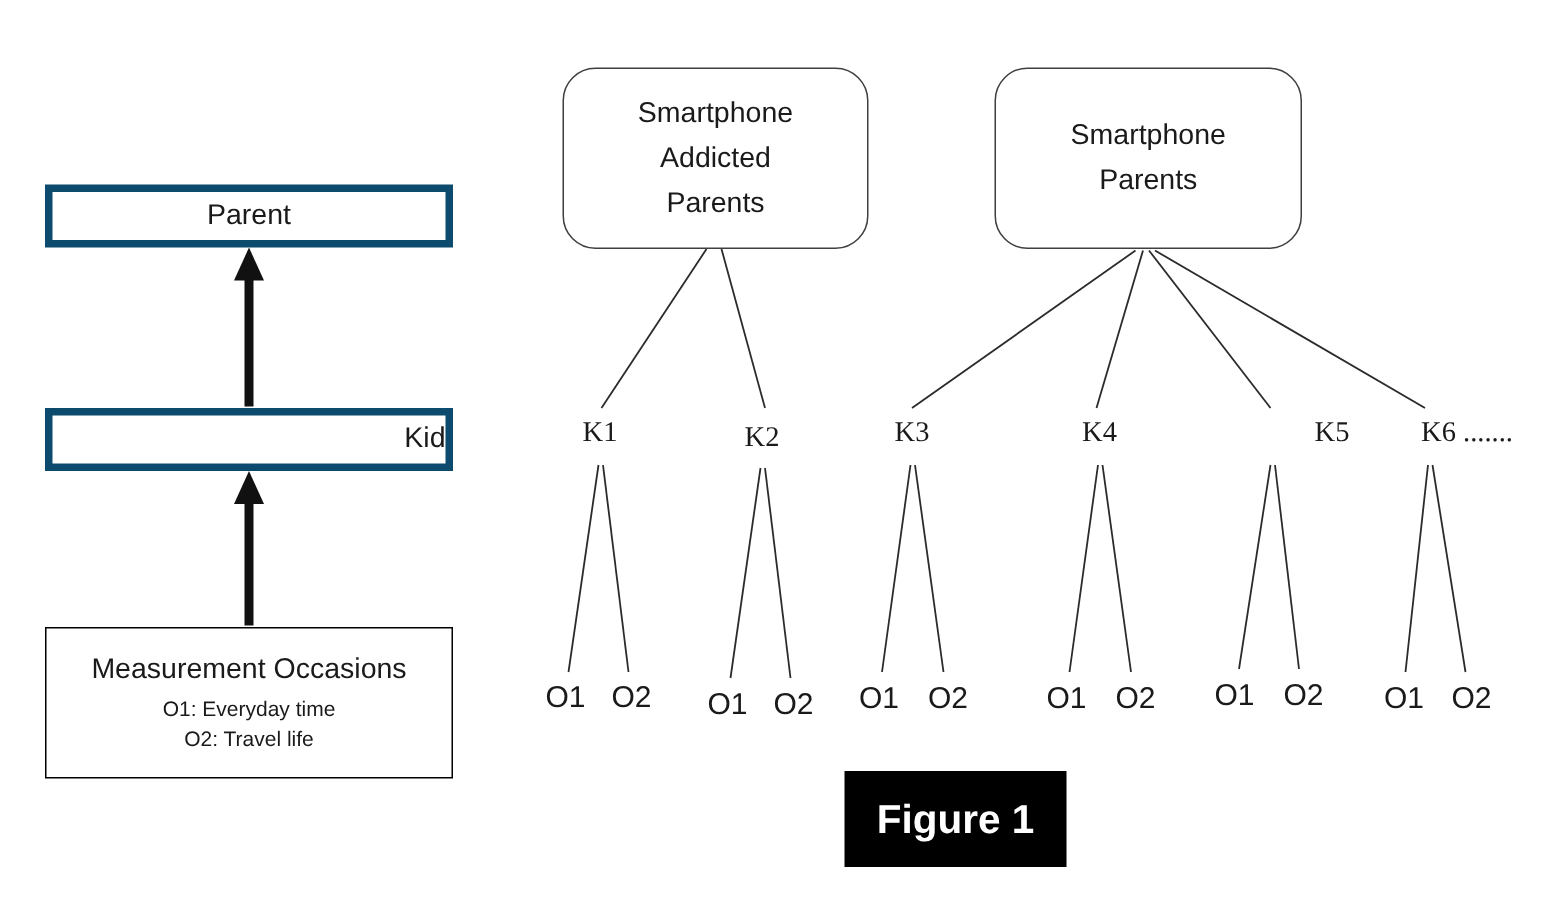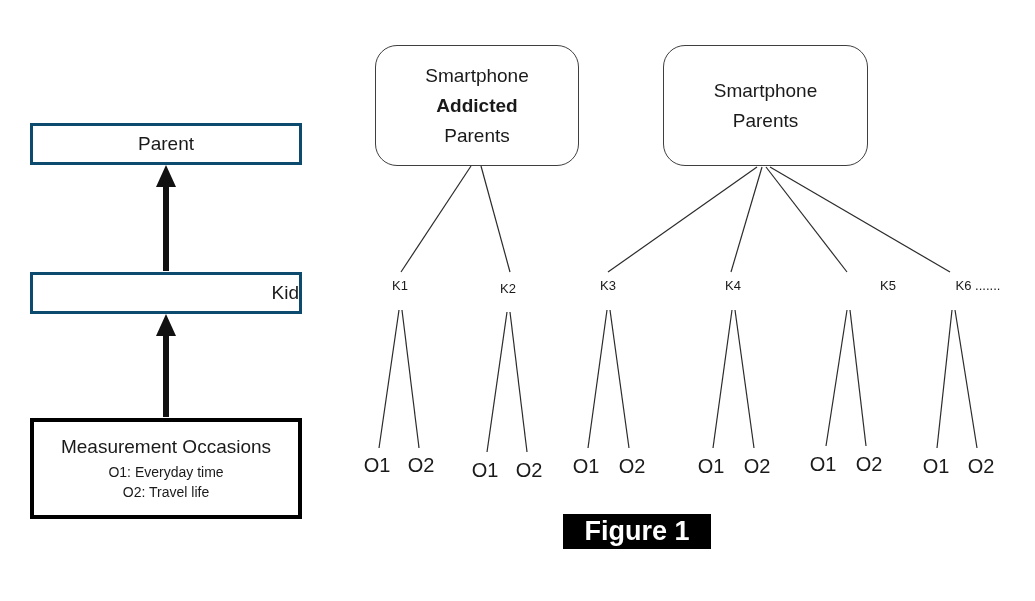--- a/index.html
+++ b/index.html
@@ -15,32 +15,32 @@
   }
 
   svg.connectors {
     position:absolute;
     left:0; top:0;
     width:1035px; height:601px;
   }
 
   .rect-box {
     position:absolute;
-    border:3px solid #0c4a6e;
+    border:5px solid #0c4a6e;
     background:#ffffff;
     display:flex;
     align-items:center;
     justify-content:center;
     text-align:center;
     font-size:19px;
   }
 
   .measure-box {
     position:absolute;
-    border:4px solid #000000;
+    border:1px solid #000000;
     background:#ffffff;
     display:flex;
     flex-direction:column;
     align-items:center;
     justify-content:center;
     text-align:center;
   }
   .measure-title { font-size:19px; margin-bottom:4px; }
   .measure-sub { font-size:14px; line-height:20px; }
 
@@ -50,40 +50,41 @@
     border-radius:22px;
     background:#ffffff;
     display:flex;
     flex-direction:column;
     align-items:center;
     justify-content:center;
     text-align:center;
     font-size:19px;
     line-height:30px;
   }
-  .round-box .bold-line { font-weight:bold; }
+  .round-box .bold-line { font-weight:normal; }
 
   .k-label {
     position:absolute;
     transform:translateX(-50%);
-    font-size:13px;
+    font-size:19px;
     white-space:nowrap;
+    font-family:Liberation Serif, serif;
   }
 
   .o-label {
     position:absolute;
     transform:translateX(-50%);
     font-size:20px;
     white-space:nowrap;
   }
 
   .caption-box {
     position:absolute;
     left:563px; top:514px;
-    width:148px; height:35px;
+    width:148px; height:64px;
     background:#000000;
     color:#ffffff;
     display:flex;
     align-items:center;
     justify-content:center;
     font-size:27px;
     font-weight:bold;
   }
 </style>
 </head>

